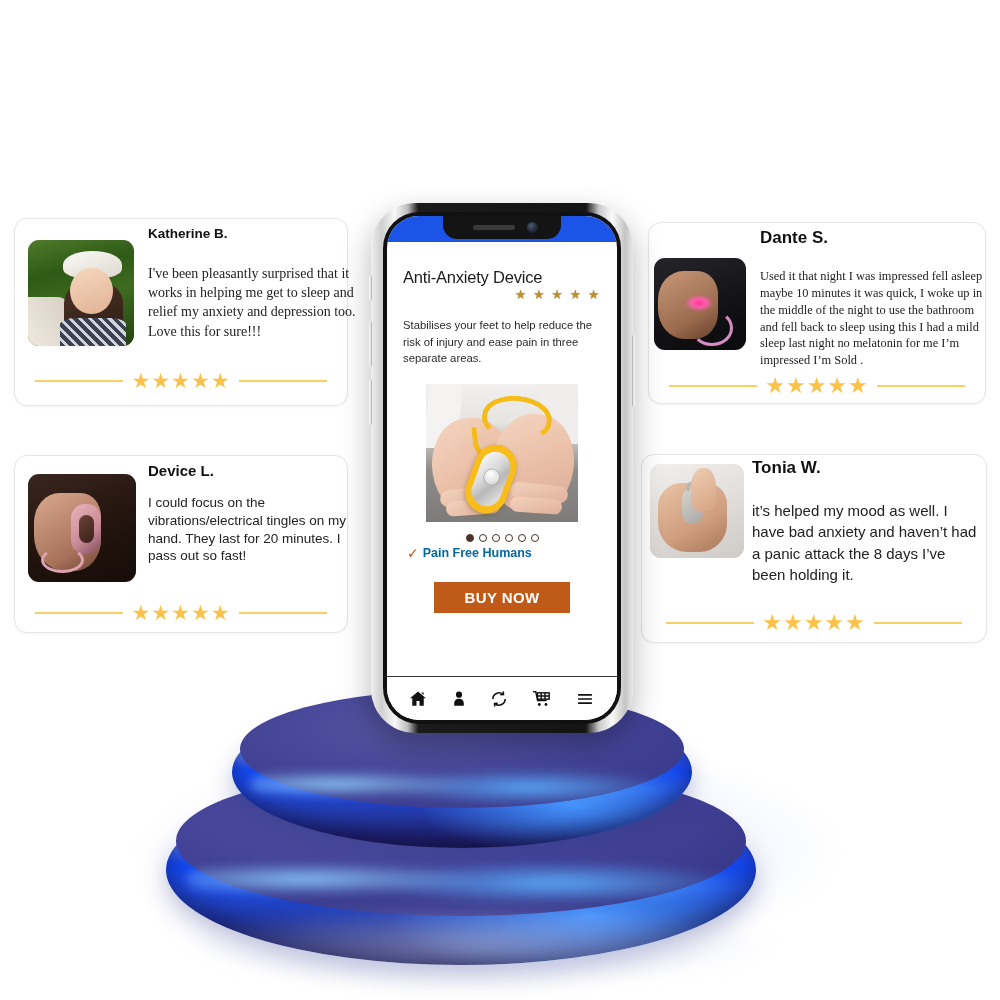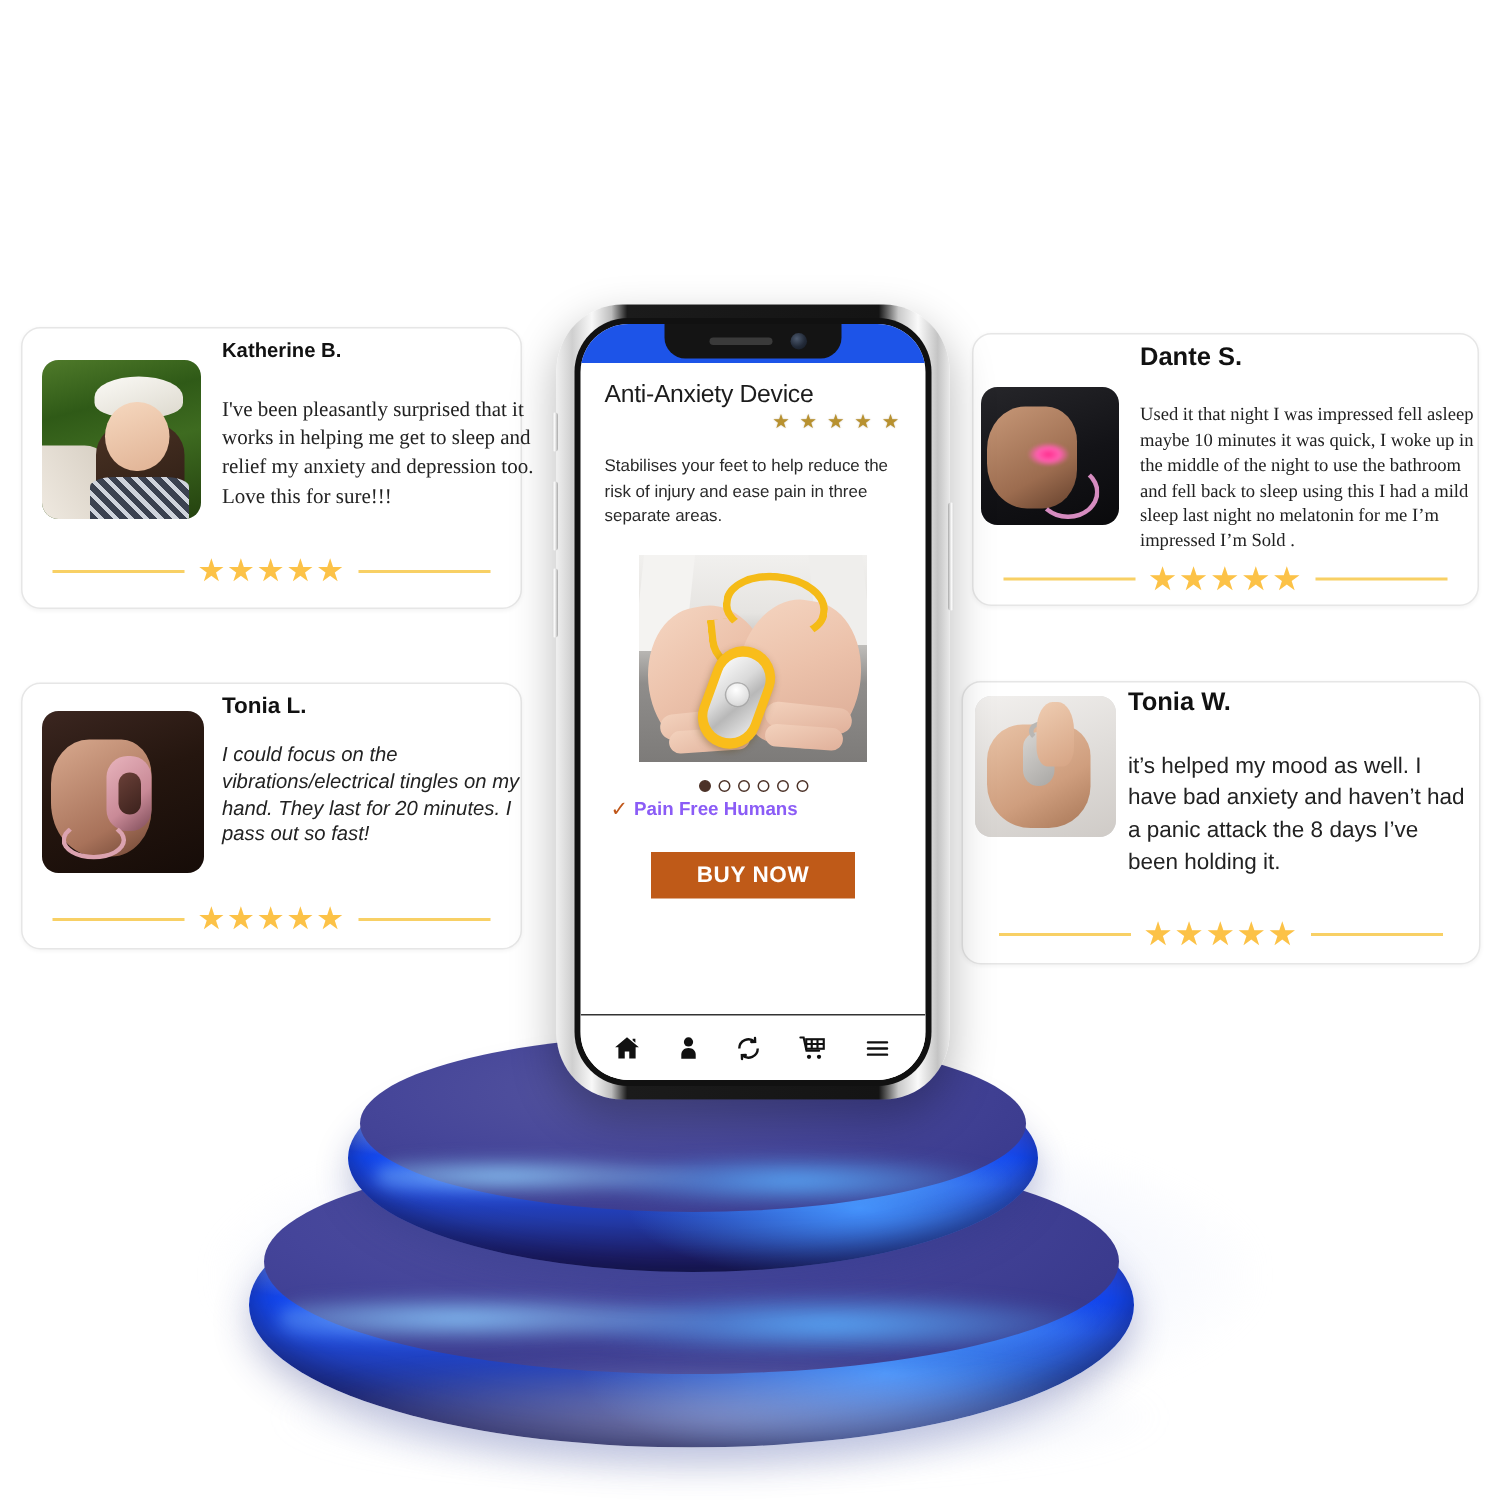--- a/index.html
+++ b/index.html
@@ -87,21 +87,21 @@
   .cam { position:absolute; left:84px; top:6px; width:11px; height:11px; border-radius:50%;
          background: radial-gradient(circle at 38% 34%, #4d5a6e 0%, #222a38 55%, #121720 100%); }
 
   .side-btn { position:absolute; background: linear-gradient(to right,#d6d6d6,#fbfbfb 45%,#a9a9a9); border-radius:2px; }
   .sb1 { left:-3px; top:72px; width:4px; height:26px; }
   .sb2 { left:-3px; top:118px; width:4px; height:46px; }
   .sb3 { left:-3px; top:176px; width:4px; height:46px; }
   .sb4 { right:-3px; top:132px; width:4px; height:72px;
          background: linear-gradient(to left,#d6d6d6,#fbfbfb 45%,#a9a9a9); }
 
-  .content { position:absolute; left:0; top:26px; right:0; bottom:0; padding:0 16px; }
+  .content { position:absolute; left:0; top:26px; right:0; bottom:0; padding:14px 16px; }
   .prod-title { font-size:16.5px; font-weight:400; color:#1c1c1c; letter-spacing:-.2px; margin-top:12px; }
   .title-stars { text-align:right; margin-top:1px; letter-spacing:1.5px; font-size:13px; line-height:1;
                  color:#b8912f; text-shadow:0 0 1px rgba(120,90,20,.5); }
   .prod-desc { margin-top:16px; font-size:11.3px; line-height:1.47; color:#2a2a2a; }
 
   .prod-img {
     position:relative; margin:17px auto 0; width:152px; height:138px;
     overflow:hidden; background:#d9d6d2;
   }
   .pimg-bg { position:absolute; inset:0;
@@ -133,21 +133,21 @@
 
   .dots { display:flex; justify-content:center; gap:5px; margin-top:12px; }
   .dot { width:8px; height:8px; border-radius:50%; border:1.4px solid #4c3228; background:transparent; }
   .dot.on { background:#4c3228; }
 
   .price-row { display:flex; align-items:baseline; margin-top:17px; padding-left:4px; }
   .price { font-size:23px; font-weight:bold; color:#111; letter-spacing:-.5px; }
   .per-pair { font-size:10px; color:#3a3a3a; margin-left:42px; }
   .brand-row { display:flex; align-items:center; gap:4px; margin-top:4px; padding-left:4px; }
   .check { color:#c0571a; font-size:14px; font-weight:bold; line-height:1; }
-  .brand { font-size:12.5px; font-weight:bold; color:#8b5cf6; }
+  .brand { font-size:12.5px; font-weight:bold; color:#0369a1; }
   .buy-wrap { text-align:center; margin-top:22px; }
   .buy {
     display:inline-block; background:#bf5a18; color:#fff; border:none;
     font-size:15px; font-weight:bold; letter-spacing:.4px;
     padding:7px 30px; cursor:pointer; font-family:inherit;
   }
   .navbar {
     position:absolute; left:0; right:0; bottom:0; height:44px;
     border-top:1.5px solid #333; background:#fff;
     display:flex; align-items:center; justify-content:space-around; padding:0 10px;
@@ -356,22 +356,22 @@
   <div class="card" id="cardB"></div>
   <div class="avatar" style="left:28px;top:474px;width:108px;height:108px;">
     <div class="ph-ros av-img">
       <div class="hand"></div>
         <div class="dev">
           <i></i>
         </div>
         <div class="cord"></div>
     </div>
   </div>
-  <div style="position:absolute;left:148px;top:462px;font-size:15px;font-weight:bold;color:#111;">Tonia L.</div>
-  <div style="position:absolute;left:148px;top:494px;width:220px;font-size:13.5px;line-height:1.32;color:#222;font-style:italic;"> I could focus on the vibrations/electrical tingles on my hand. They last for 20 minutes. I pass out so fast!</div>
+  <div style="position:absolute;left:148px;top:462px;font-size:15px;font-weight:bold;color:#111;">Device L.</div>
+  <div style="position:absolute;left:148px;top:494px;width:220px;font-size:13.5px;line-height:1.32;color:#222;"> I could focus on the vibrations/electrical tingles on my hand. They last for 20 minutes. I pass out so fast!</div>
   <div style="position:absolute;left:14px;top:602px;width:334px;display:flex;align-items:center;justify-content:center;">
     <span class="rline"></span>
     <span class="rstars" style="font-size:21px;">★★★★★</span>
     <span class="rline"></span>
   </div>
 
   <div class="card" id="cardC"></div>
   <div class="avatar" style="left:654px;top:258px;width:92px;height:92px;">
     <div class="ph-dante av-img">
       <div class="hand"></div>

